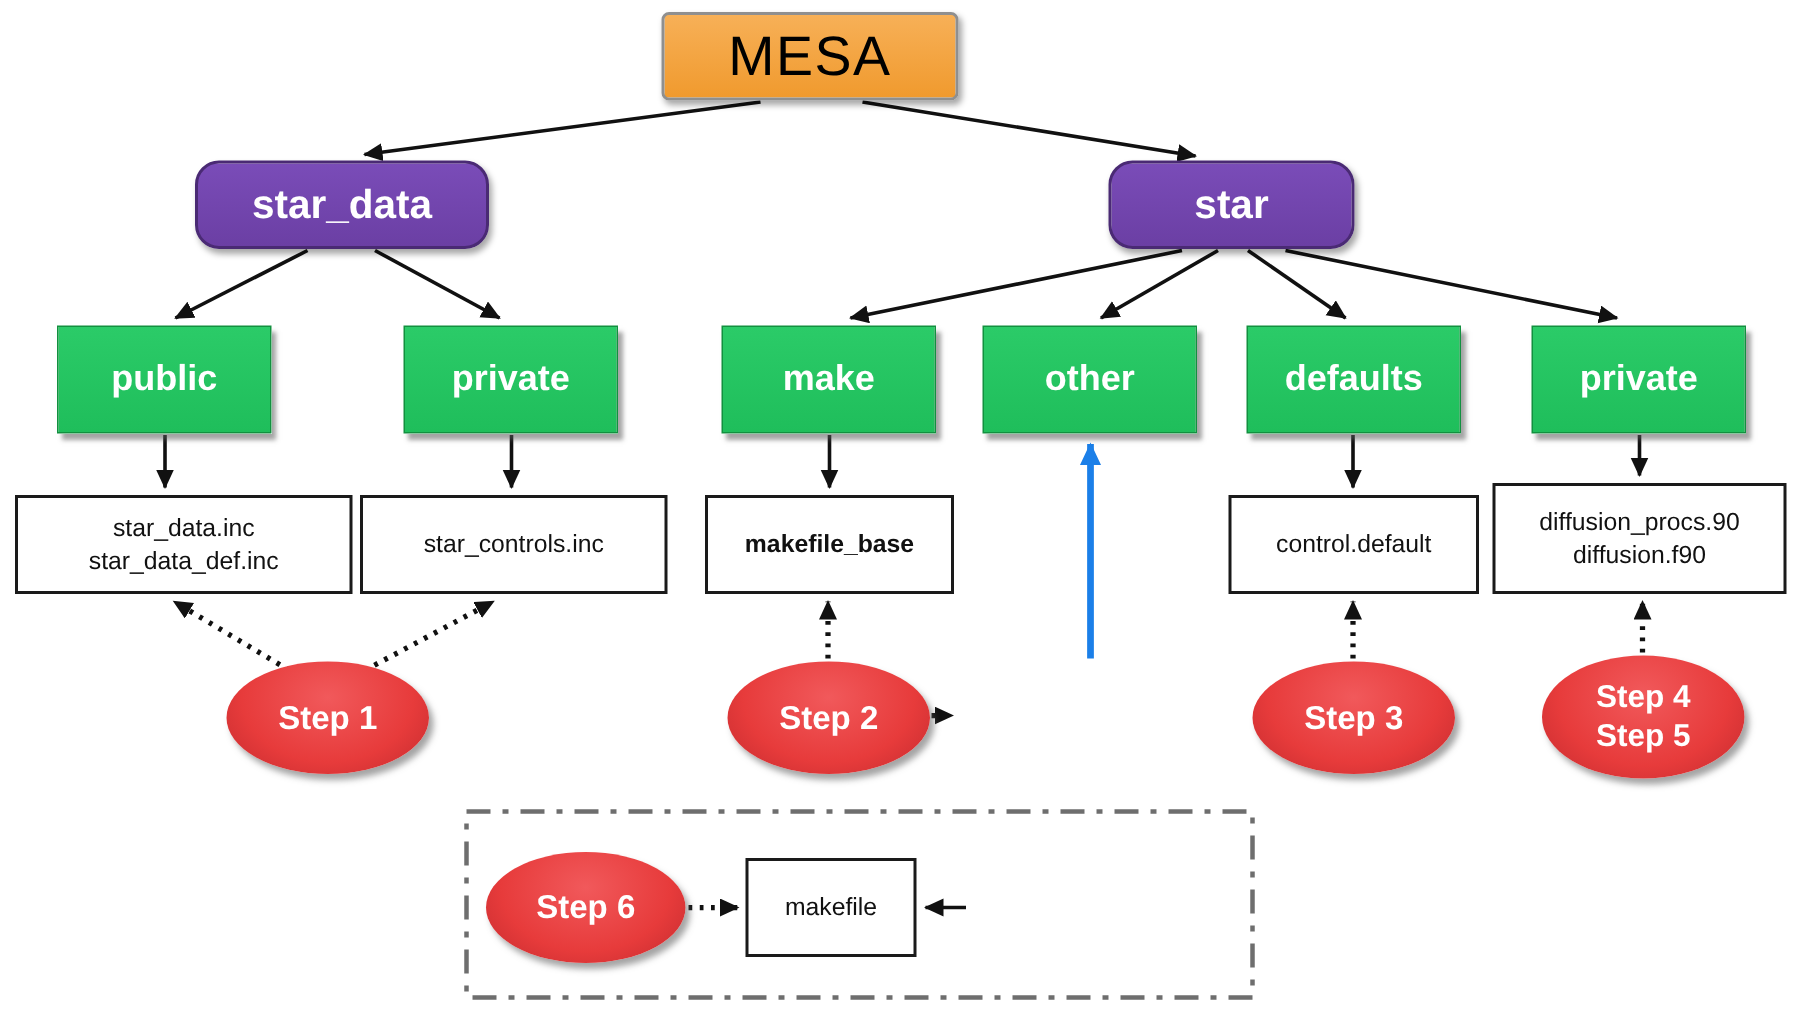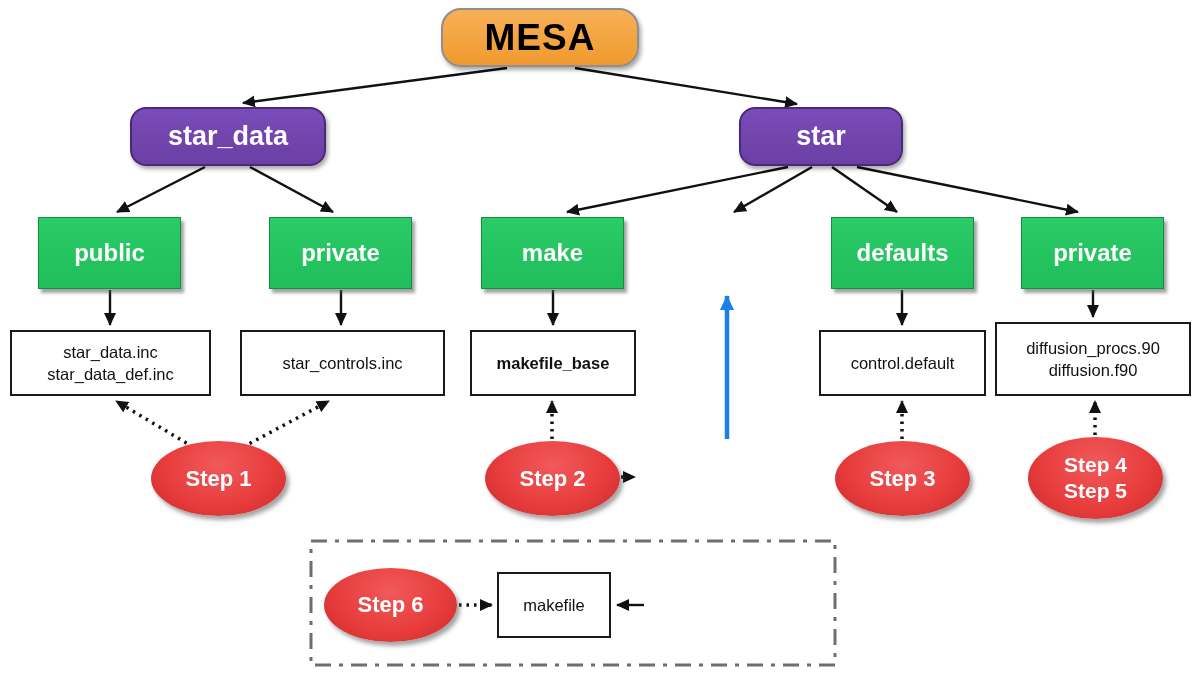--- a/index.html
+++ b/index.html
@@ -17,22 +17,22 @@
   .arrow-dotted{stroke:var(--line);stroke-width:3.5;stroke-dasharray:2.5 5;fill:none;}
   .arrow-blue{stroke:var(--blue-arrow);stroke-width:4.5;fill:none;}
   .group-rect{fill:none;stroke:var(--group-border);stroke-width:3;stroke-dasharray:16 8 4 8;}
   #ah-black path{fill:var(--line);}
   #ah-blue path{fill:var(--blue-arrow);}
 
   .node{position:absolute;display:flex;flex-direction:column;align-items:center;justify-content:center;
         text-align:center;box-sizing:border-box;}
   .root{
     background:linear-gradient(180deg,#F7B057,#F09A2E);
-    border:2px solid #8f8f8f;border-radius:20px;
-    color:#000;font-weight:bold;font-size:37px;letter-spacing:1px;
+    border:2px solid #8f8f8f;border-radius:5px;
+    color:#000;font-weight:normal;font-size:37px;letter-spacing:1px;
     box-shadow:2px 3px 4px rgba(0,0,0,.35);
   }
   .purple{
     background:linear-gradient(180deg,#7a4cb8,var(--purple));
     border:2px solid #4a2a74;border-radius:16px;
     color:#fff;font-weight:bold;font-size:27px;
     box-shadow:2px 3px 4px rgba(0,0,0,.35);
   }
   .green{
     background:linear-gradient(180deg,#2BCB68,var(--green));
@@ -108,28 +108,31 @@
 
   <div class="node green" style="left:38px;top:217px;width:143px;height:72px;">
     <span>public</span>
   </div>
   <div class="node green" style="left:269px;top:217px;width:143px;height:72px;">
     <span>private</span>
   </div>
   <div class="node green" style="left:481px;top:217px;width:143px;height:72px;">
     <span>make</span>
   </div>
+  <div class="node green" style="left:655px;top:217px;width:143px;height:72px;">
+    <span>other</span>
+  </div>
   <div class="node green" style="left:831px;top:217px;width:143px;height:72px;">
     <span>defaults</span>
   </div>
   <div class="node green" style="left:1021px;top:217px;width:143px;height:72px;">
     <span>private</span>
   </div>
 
-  <div class="node file" style="left:10px;top:330px;width:201px;height:66px;">
+  <div class="node file" style="left:10px;top:330px;width:225px;height:66px;">
     <span>star_data.inc</span>
     <span>star_data_def.inc</span>
   </div>
   <div class="node file" style="left:240px;top:330px;width:205px;height:66px;">
     <span>star_controls.inc</span>
   </div>
   <div class="node file" style="left:470px;top:330px;width:166px;height:66px;font-weight:bold;">
     <span>makefile_base</span>
   </div>
   <div class="node file" style="left:819px;top:330px;width:167px;height:66px;">

